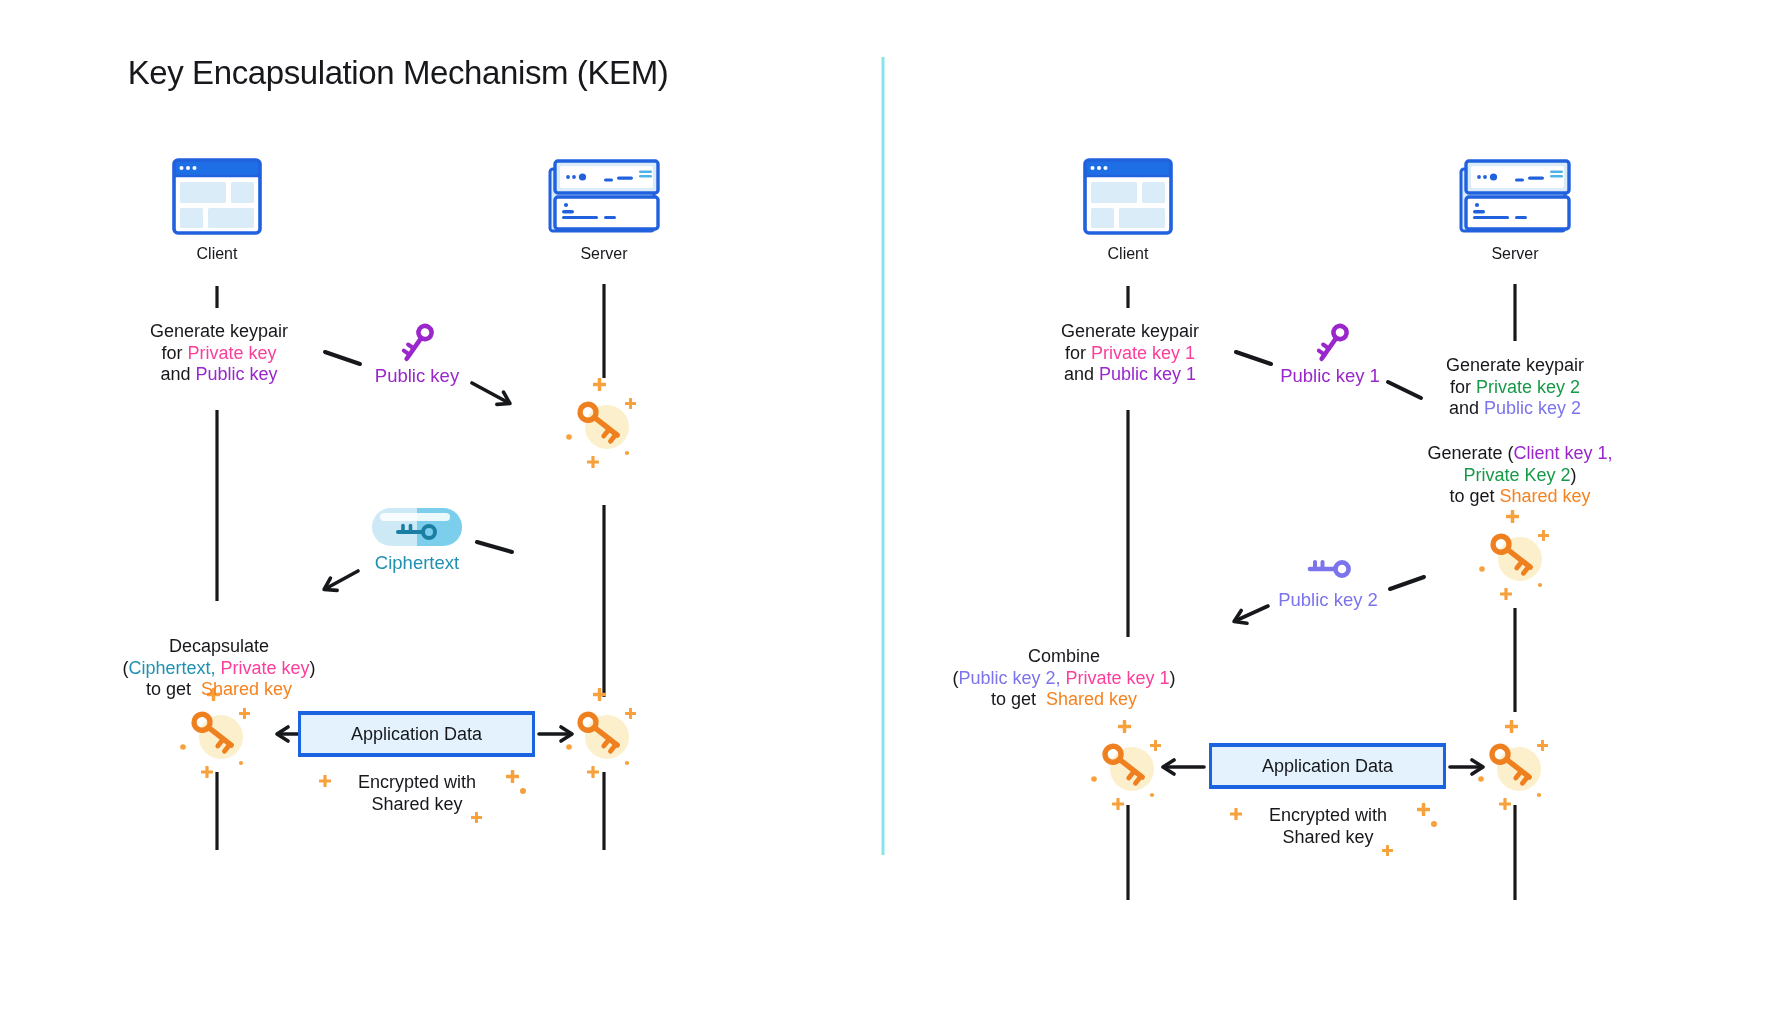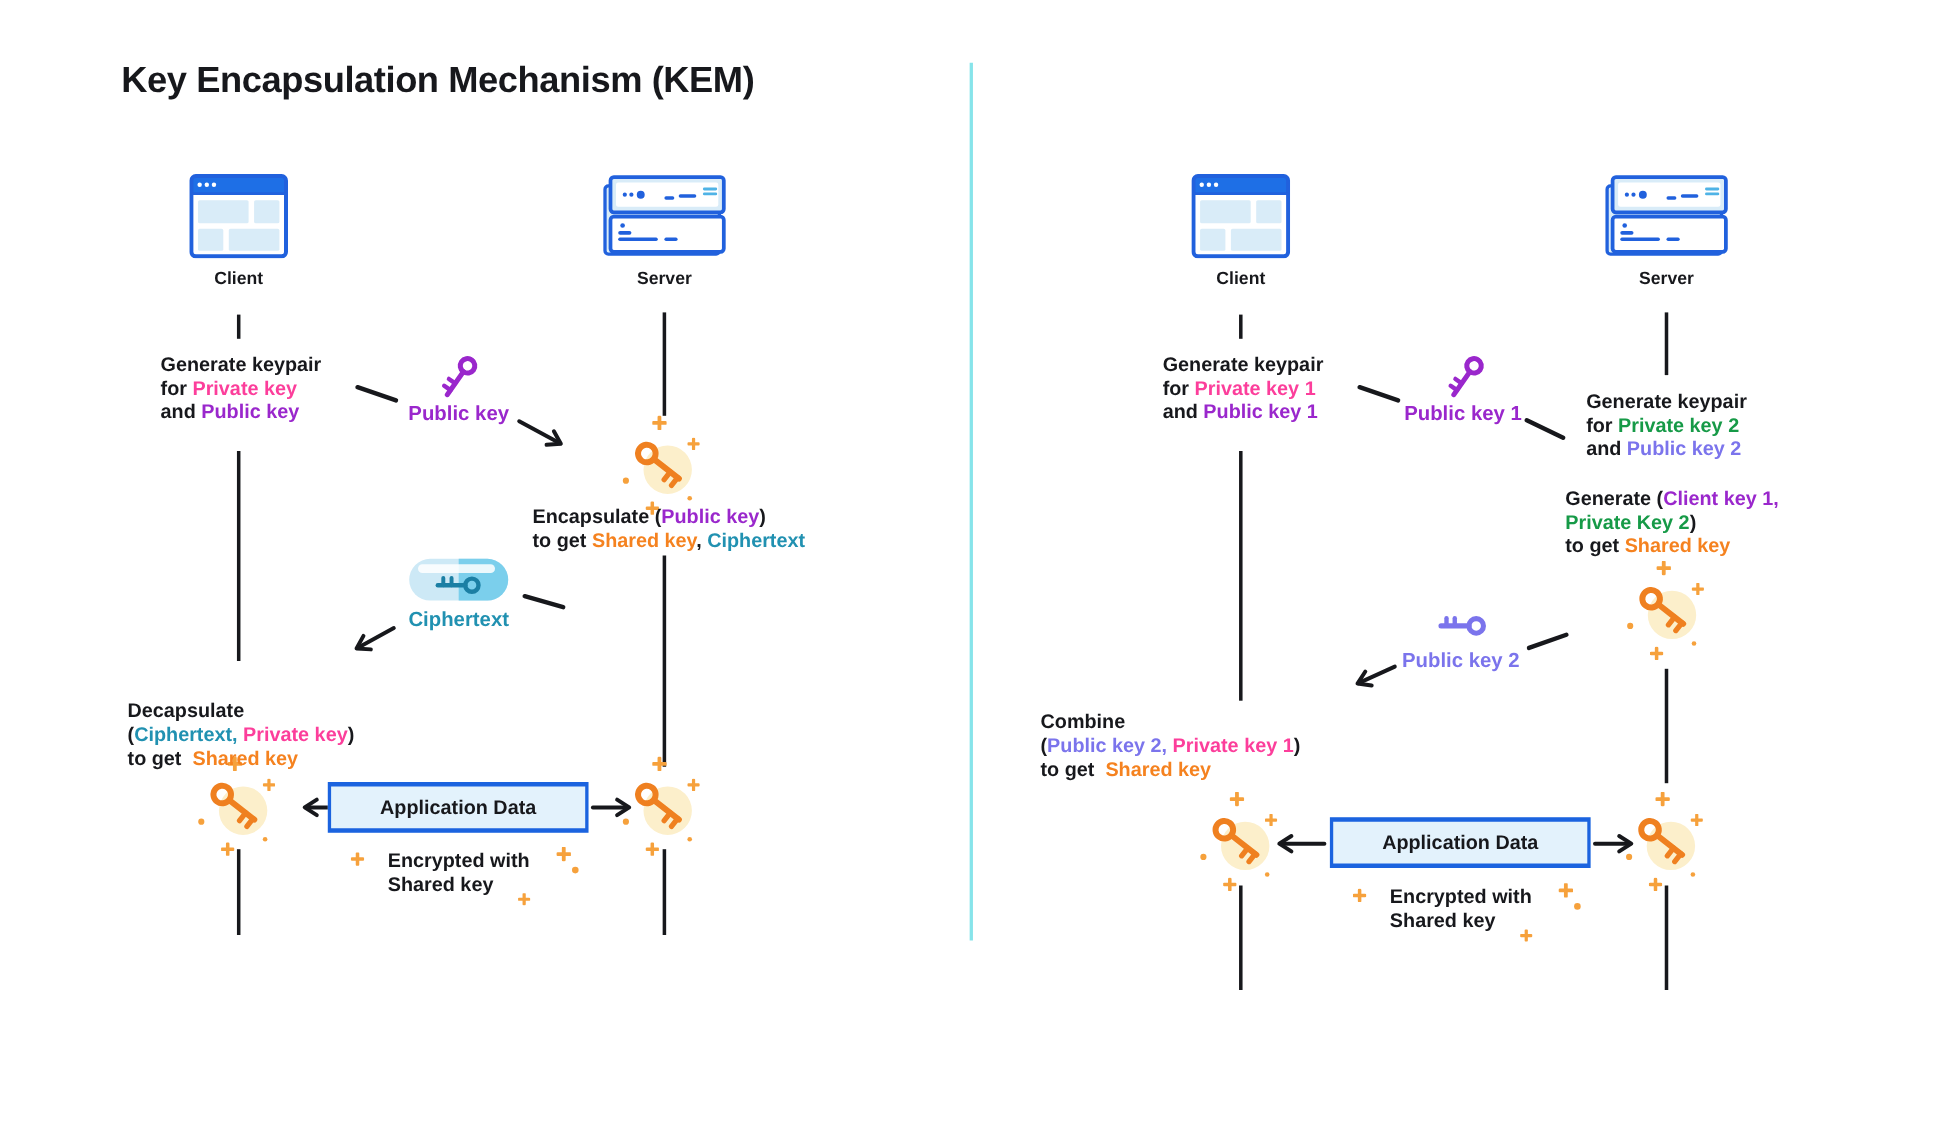--- a/index.html
+++ b/index.html
@@ -5,32 +5,32 @@
   :root{
     --ink:#17181c; --pink:#fc3e9b; --purple:#9a27cc; --orange:#f5821f; --sparkle:#f6a13c;
     --teal:#2191b1; --green:#169a47; --periwinkle:#7b74ec; --blue:#2161dd; --blue-bright:#1e6fe6;
     --blue-light:#d9ecf8; --box-fill:#e3f2fc; --box-border:#1b63df; --capsule-light:#cde9f6;
     --capsule-dark:#7bcfec; --capsule-key:#1b7fa4; --cream:#fcefcb; --key-orange:#ef8020; --divider:#87e4ea;
   }
   html,body{margin:0;padding:0;background:#fff}
   .stage{position:relative;width:1779px;height:1028px;background:#fff;overflow:hidden;
          font-family:"Liberation Sans",sans-serif}
   .overlay{position:absolute;left:0;top:0;width:1779px;height:1028px}
-  .t{position:absolute;transform:translateX(-50%);text-align:left;white-space:nowrap;
-     color:var(--ink);font-weight:700;font-size:18px;line-height:21.5px}
+  .t{position:absolute;transform:translateX(-50%);text-align:center;white-space:nowrap;
+     color:var(--ink);font-weight:400;font-size:18px;line-height:21.5px}
   .ln{display:block}
   .title{font-size:33px;line-height:38px;letter-spacing:-.4px}
   .nodelabel{font-size:16px}
   .keylabel{font-size:18.5px}
   .c-pink{color:var(--pink)} .c-purple{color:var(--purple)} .c-orange{color:var(--orange)}
   .c-teal{color:var(--teal)} .c-green{color:var(--green)} .c-peri{color:var(--periwinkle)}
   .gap{margin-left:5px}
   .appdata{position:absolute;width:237px;height:46px;box-sizing:border-box;background:var(--box-fill);
      border:3px solid var(--box-border);border-top-width:4.5px;border-bottom-width:4.5px;
-     display:flex;align-items:center;justify-content:center;font-weight:700;font-size:18px;color:var(--ink)}
+     display:flex;align-items:center;justify-content:center;font-weight:400;font-size:18px;color:var(--ink)}
   
   .lifeline{stroke:var(--ink);stroke-width:3.2;fill:none}
   .stroke{stroke:var(--ink);stroke-width:4;stroke-linecap:round;fill:none}
   .arrow{stroke:var(--ink);stroke-width:3.6;stroke-linecap:round;fill:none;marker-end:url(#ah)}
   .divider-line{stroke:var(--divider);stroke-width:3;fill:none}
   #plus path{stroke:var(--sparkle);stroke-width:3.2;stroke-linecap:round;fill:none}
   .skey-bg{fill:var(--cream)}
   .skey-key{stroke:var(--key-orange);fill:none;stroke-linecap:round}
   .skey-dot{fill:var(--sparkle)}
   .keyh{stroke-linecap:round;fill:none}
@@ -211,24 +211,20 @@
   <div class="t nodelabel" style="left:604px;top:243px">Server</div>
 
   <div class="t" style="left:219px;top:321px">
     <span class="ln">Generate keypair</span>
     <span class="ln"><span>for </span><span class="c-pink">Private key</span></span>
     <span class="ln"><span>and </span><span class="c-purple">Public key</span></span>
   </div>
 
   <div class="t keylabel c-purple" style="left:417px;top:365px">Public key</div>
 
-  <div class="t" style="left:608px;top:459px">
-    <span class="ln"><span>Encapsulate (</span><span class="c-purple">Public key</span><span>)</span></span>
-    <span class="ln"><span>to get </span><span class="c-orange">Shared key</span><span>, </span><span class="c-teal">Ciphertext</span></span>
-  </div>
 
   <div class="t keylabel c-teal" style="left:417px;top:552px">Ciphertext</div>
 
   <div class="t" style="left:219px;top:636px">
     <span class="ln">Decapsulate</span>
     <span class="ln"><span>(</span><span class="c-teal">Ciphertext, </span><span class="c-pink">Private key</span><span>)</span></span>
     <span class="ln"><span>to get </span><span class="c-orange gap">Shared key</span></span>
   </div>
 
   <div class="appdata" style="left:298px;top:711px">

